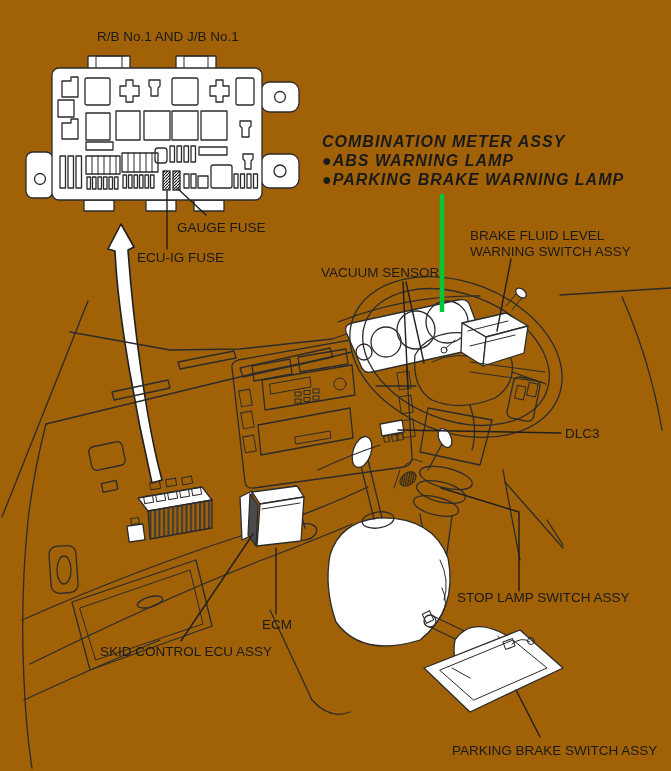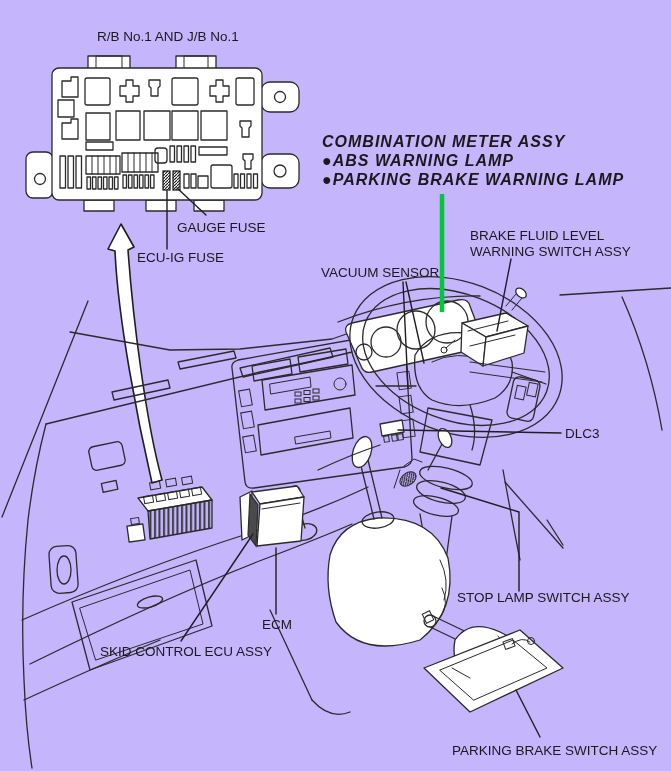--- a/index.html
+++ b/index.html
@@ -1,16 +1,16 @@
 <!DOCTYPE html>
 <html><head>
 <meta charset="utf-8">
 <style>
   html,body{margin:0;padding:0;background:#ffffff;}
-  #stage{position:relative;width:671px;height:771px;background:#c4b5fd;overflow:hidden;
+  #stage{position:relative;width:671px;height:771px;background:#a16207;overflow:hidden;
          font-family:"Liberation Sans","DejaVu Sans",sans-serif;}
   svg{display:block;}
   svg text{fill:#1a1a1a;font-family:"Liberation Sans","DejaVu Sans",sans-serif;font-size:13.5px;}
   text.green{font-size:16px;font-weight:bold;font-style:italic;letter-spacing:1px;}
   .ln{stroke:#2b2b2b;stroke-width:1.3;fill:none;stroke-linejoin:round;stroke-linecap:round;}
   .lnf{stroke:#2b2b2b;stroke-width:1.3;fill:#ffffff;stroke-linejoin:round;}
   .fine{stroke:#2b2b2b;stroke-width:1;fill:none;stroke-linecap:round;}
   .leader{stroke:#1f1f1f;stroke-width:1.4;fill:none;stroke-linecap:round;stroke-linejoin:round;}
 </style>
 </head>

